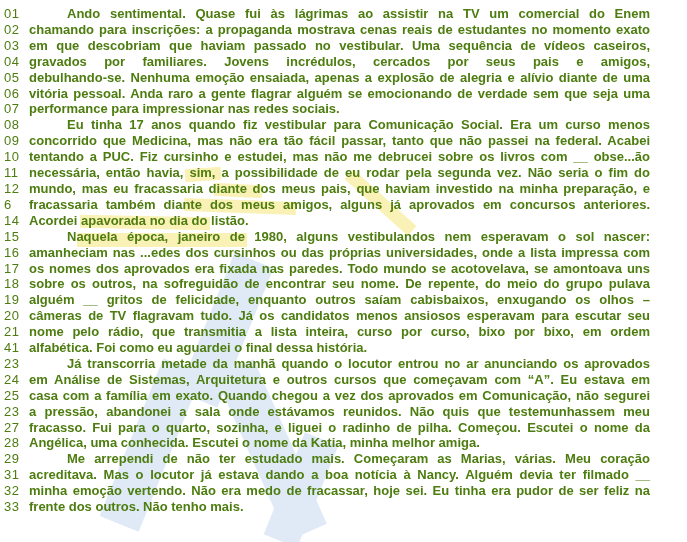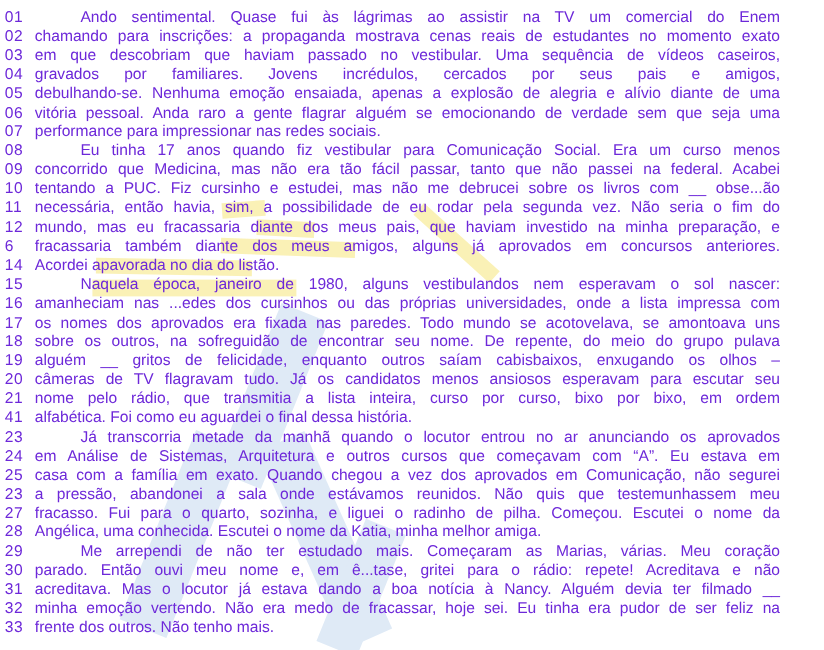--- a/index.html
+++ b/index.html
@@ -9,21 +9,21 @@
   }
   #page {
     position: relative;
     width: 670px;
     height: 542px;
     background: #ffffff;
     overflow: hidden;
     font-family: "Liberation Sans", "DejaVu Sans", sans-serif;
     font-size: 13px;
     line-height: 15.9px;
-    color: #6d28d9;
+    color: #4d7c0f;
   }
   #decorations {
     position: absolute;
     inset: 0;
     z-index: 0;
   }
   .deco {
     position: absolute;
   }
   .deco.highlight { opacity: 0.75; }
@@ -43,20 +43,21 @@
     padding-left: 4px;
     box-sizing: border-box;
     letter-spacing: 0.5px;
   }
   .txt {
     flex: 1 1 auto;
     text-align: justify;
     height: 15.9px;
     overflow: hidden;
     padding-right: 20px;
+    font-weight: bold;
   }
   .txt.j::after {
     content: "";
     display: inline-block;
     width: 100%;
   }
   .txt.ind {
     text-indent: 38px;
   }
 </style>
@@ -187,24 +188,20 @@
       </div>
       <div class="row">
         <span class="num">28</span>
         <span class="txt">Angélica, uma conhecida. Escutei o nome da Katia, minha melhor amiga.</span>
       </div>
       <div class="row">
         <span class="num">29</span>
         <span class="txt j ind">Me arrependi de não ter estudado mais. Começaram as Marias, várias. Meu coração</span>
       </div>
       <div class="row">
-        <span class="num">30</span>
-        <span class="txt j">parado. Então ouvi meu nome e, em ê...tase, gritei para o rádio: repete! Acreditava e não</span>
-      </div>
-      <div class="row">
         <span class="num">31</span>
         <span class="txt j">acreditava. Mas o locutor já estava dando a boa notícia à Nancy. Alguém devia ter filmado __</span>
       </div>
       <div class="row">
         <span class="num">32</span>
         <span class="txt j">minha emoção vertendo. Não era medo de fracassar, hoje sei. Eu tinha era pudor de ser feliz na</span>
       </div>
       <div class="row">
         <span class="num">33</span>
         <span class="txt">frente dos outros. Não tenho mais.</span>

